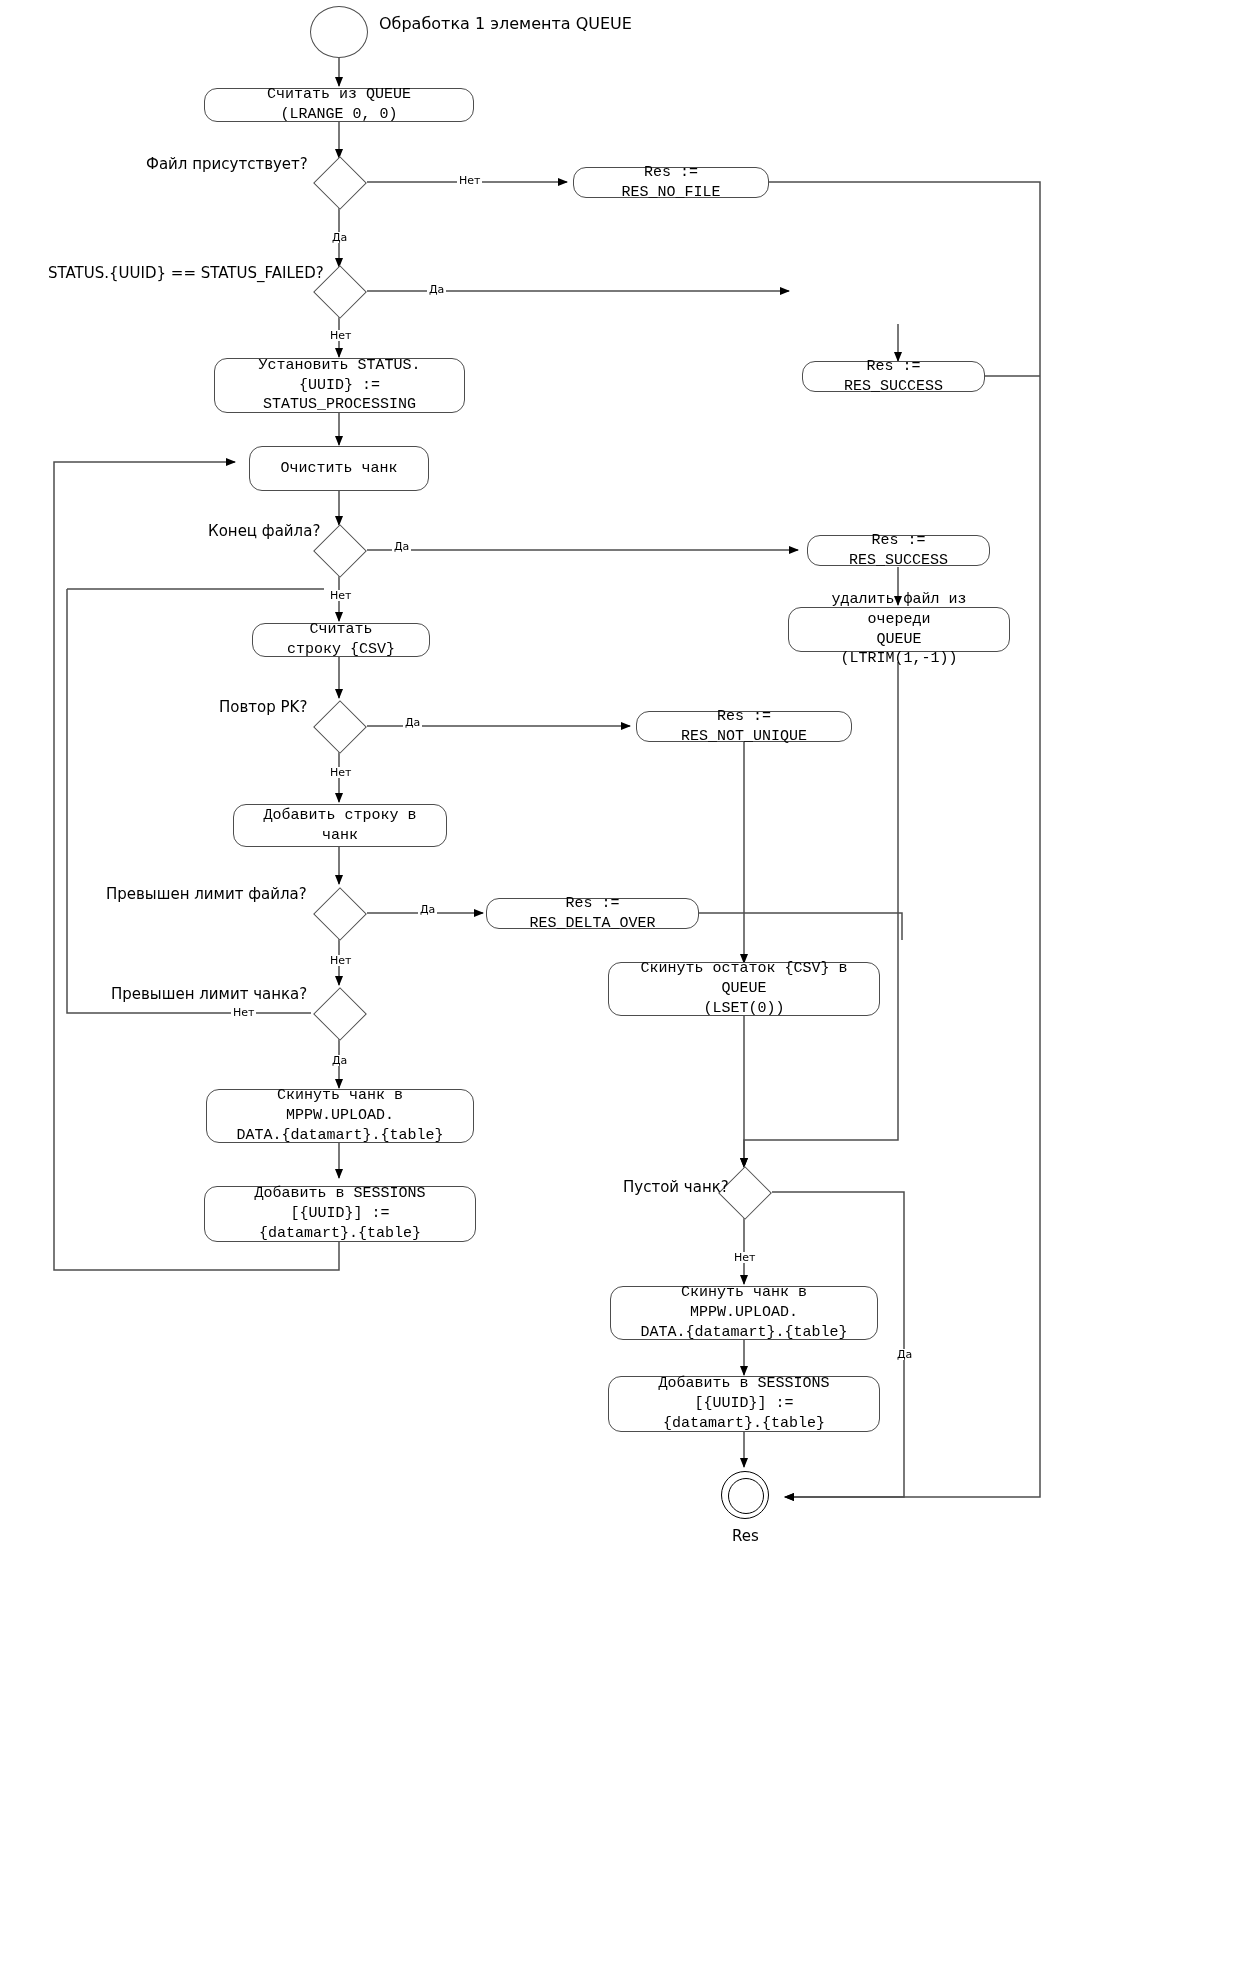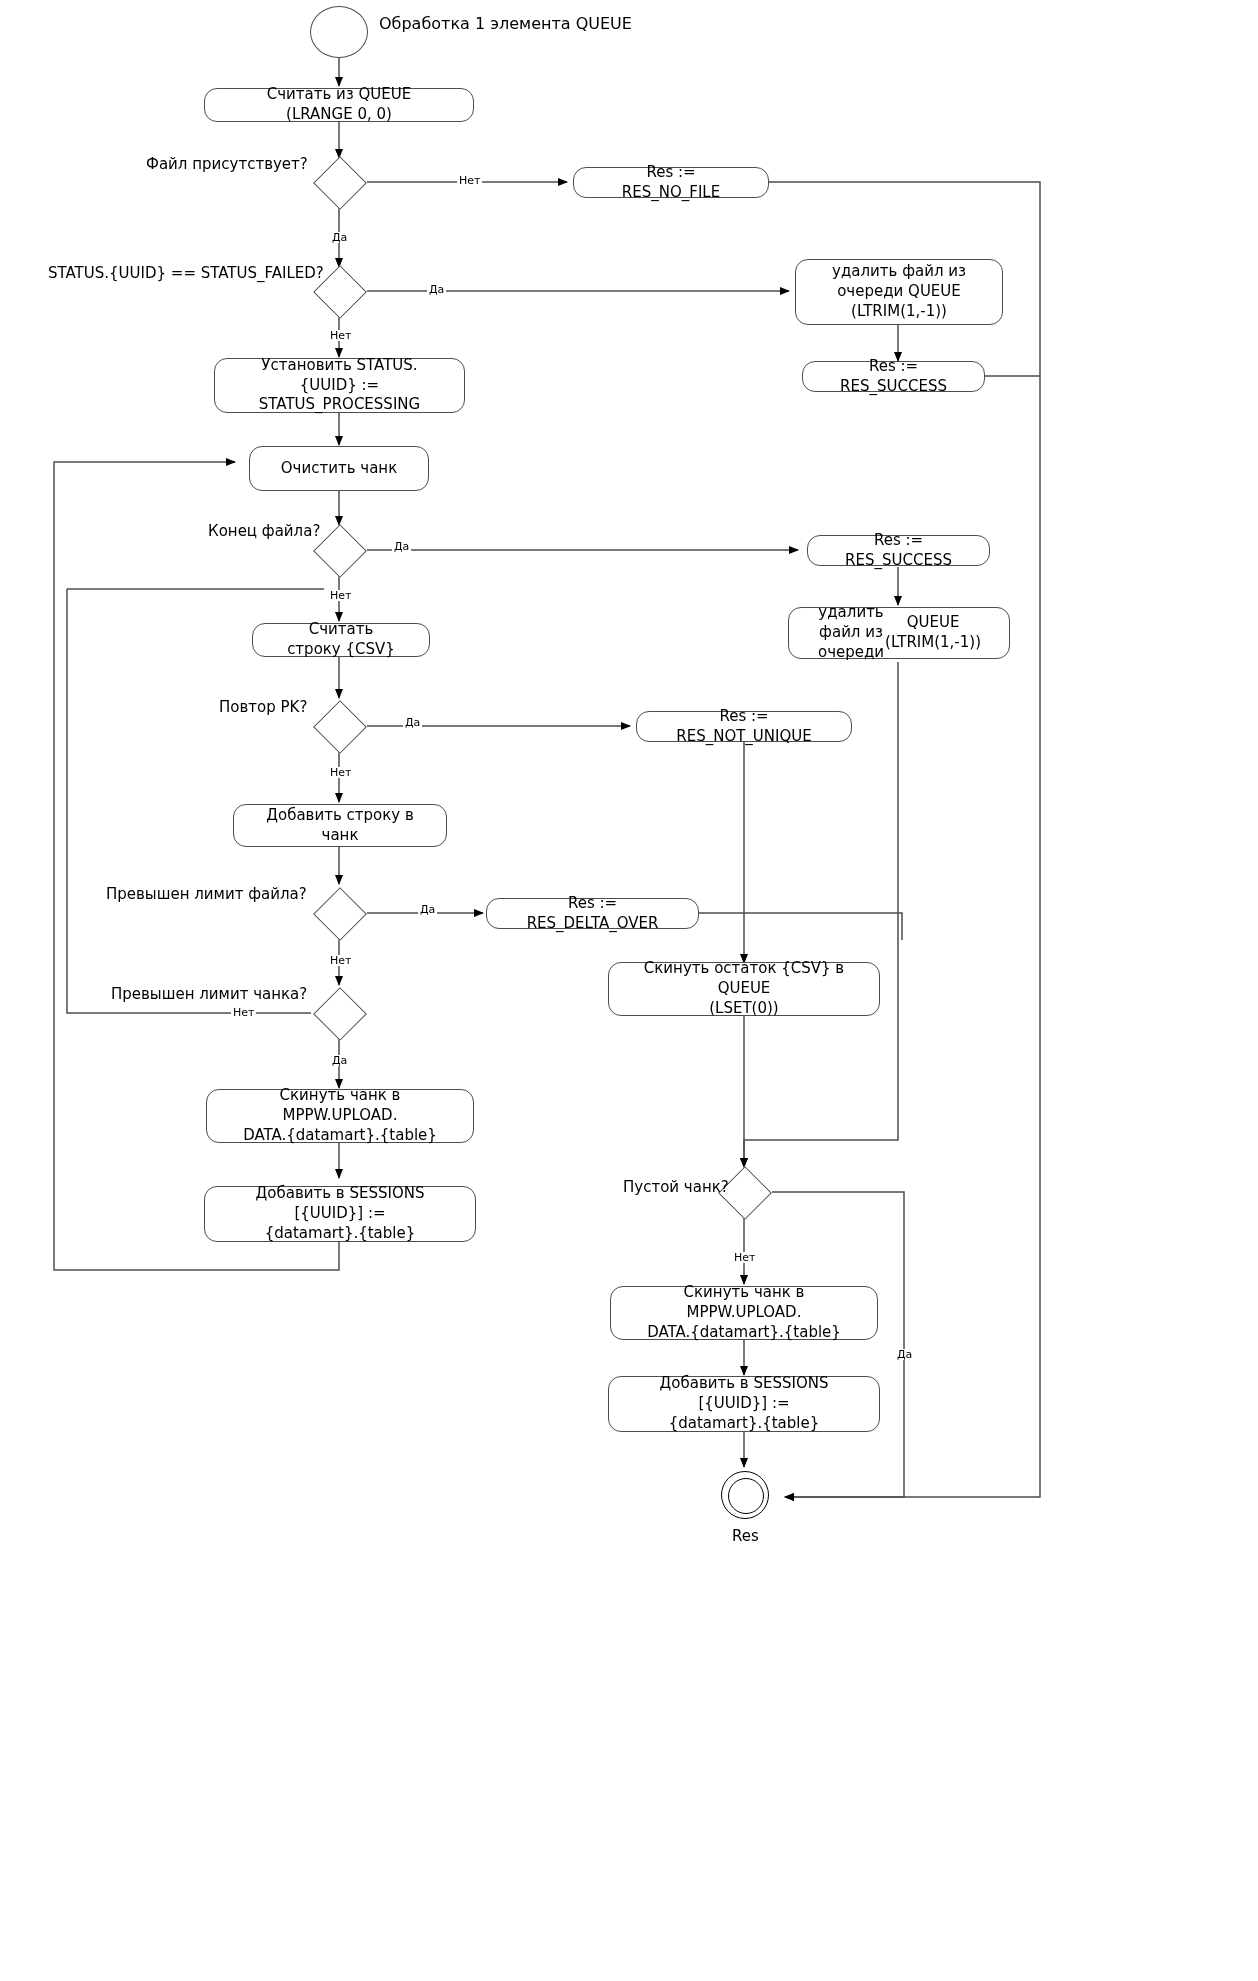--- a/index.html
+++ b/index.html
@@ -33,20 +33,21 @@
     text-align: center;
     color: #000000;
     font-size: 15px;
     line-height: 1.32;
     background: #ffffff;
   }
   .rounded {
     border: 1.4px solid #4d4d4d;
     border-radius: 13px;
     padding: 4px 28px;
+    font-family: Liberation Mono, monospace;
   }
   .circle-start {
     border: 1.5px solid #4d4d4d;
     border-radius: 50%;
     background: #ffffff;
   }
   .circle-end-outer {
     border: 1.5px solid #000000;
     border-radius: 50%;
     background: #ffffff;
@@ -186,43 +187,38 @@
   <div class="edge-label" style="left:417px; top:175px;">Нет</div>
   <div class="edge-label" style="left:290px; top:232px;">Да</div>
 
   <div class="node rounded" style="left:533px; top:167px; width:196px; height:31px;">Res := RES_NO_FILE</div>
 
   <div class="diamond" style="left:281px; top:273px; width:36px; height:36px;"></div>
   <div class="freetext" style="left:8px; top:264px;">STATUS.{UUID} == STATUS_FAILED?</div>
   <div class="edge-label" style="left:387px; top:284px;">Да</div>
   <div class="edge-label" style="left:288px; top:330px;">Нет</div>
 
-  <div class="node rounded" style="left:755px; top:259px; width:208px; height:66px; flex-direction:column;">
-    <span>удалить файл из</span>
-    <span>очереди QUEUE</span>
-    <span>(LTRIM(1,-1))</span>
-  </div>
 
   <div class="node rounded" style="left:762px; top:361px; width:183px; height:31px;">Res := RES_SUCCESS</div>
 
   <div class="node rounded" style="left:174px; top:358px; width:251px; height:55px; flex-direction:column;">
     <span>Установить STATUS.{UUID} :=</span>
     <span>STATUS_PROCESSING</span>
   </div>
 
   <div class="node rounded" style="left:209px; top:446px; width:180px; height:45px;">Очистить чанк</div>
 
   <div class="diamond" style="left:281px; top:532px; width:36px; height:36px;"></div>
   <div class="freetext" style="left:168px; top:522px;">Конец файла?</div>
   <div class="edge-label" style="left:352px; top:541px;">Да</div>
   <div class="edge-label" style="left:288px; top:590px;">Нет</div>
 
   <div class="node rounded" style="left:767px; top:535px; width:183px; height:31px;">Res := RES_SUCCESS</div>
 
-  <div class="node rounded" style="left:748px; top:607px; width:222px; height:52px; ">
+  <div class="node rounded" style="left:748px; top:607px; width:222px; height:45px; flex-direction:column;">
     <span>удалить файл из очереди</span>
     <span>QUEUE (LTRIM(1,-1))</span>
   </div>
 
   <div class="node rounded" style="left:212px; top:623px; width:178px; height:34px;">Считать строку {CSV}</div>
 
   <div class="diamond" style="left:281px; top:708px; width:36px; height:36px;"></div>
   <div class="freetext" style="left:179px; top:698px;">Повтор PK?</div>
   <div class="edge-label" style="left:363px; top:717px;">Да</div>
   <div class="edge-label" style="left:288px; top:767px;">Нет</div>

